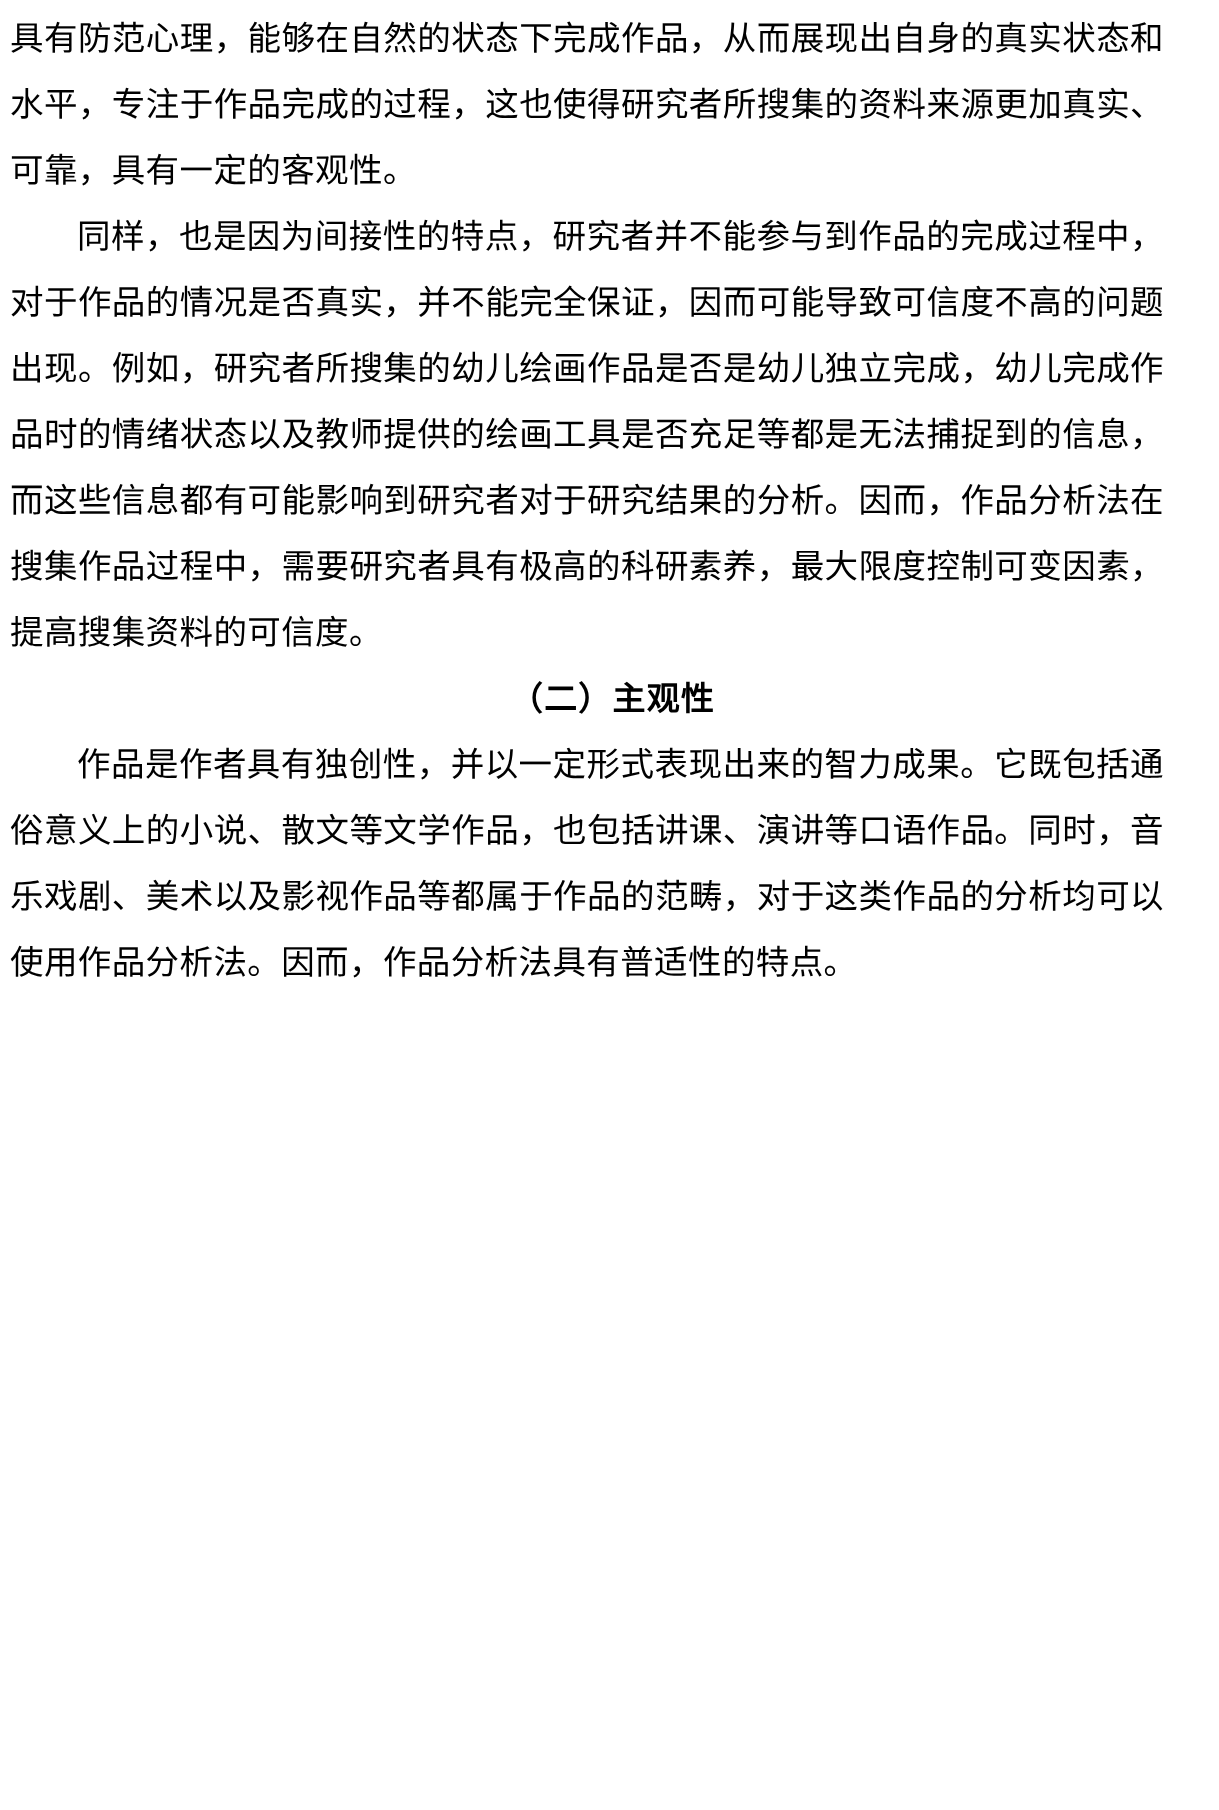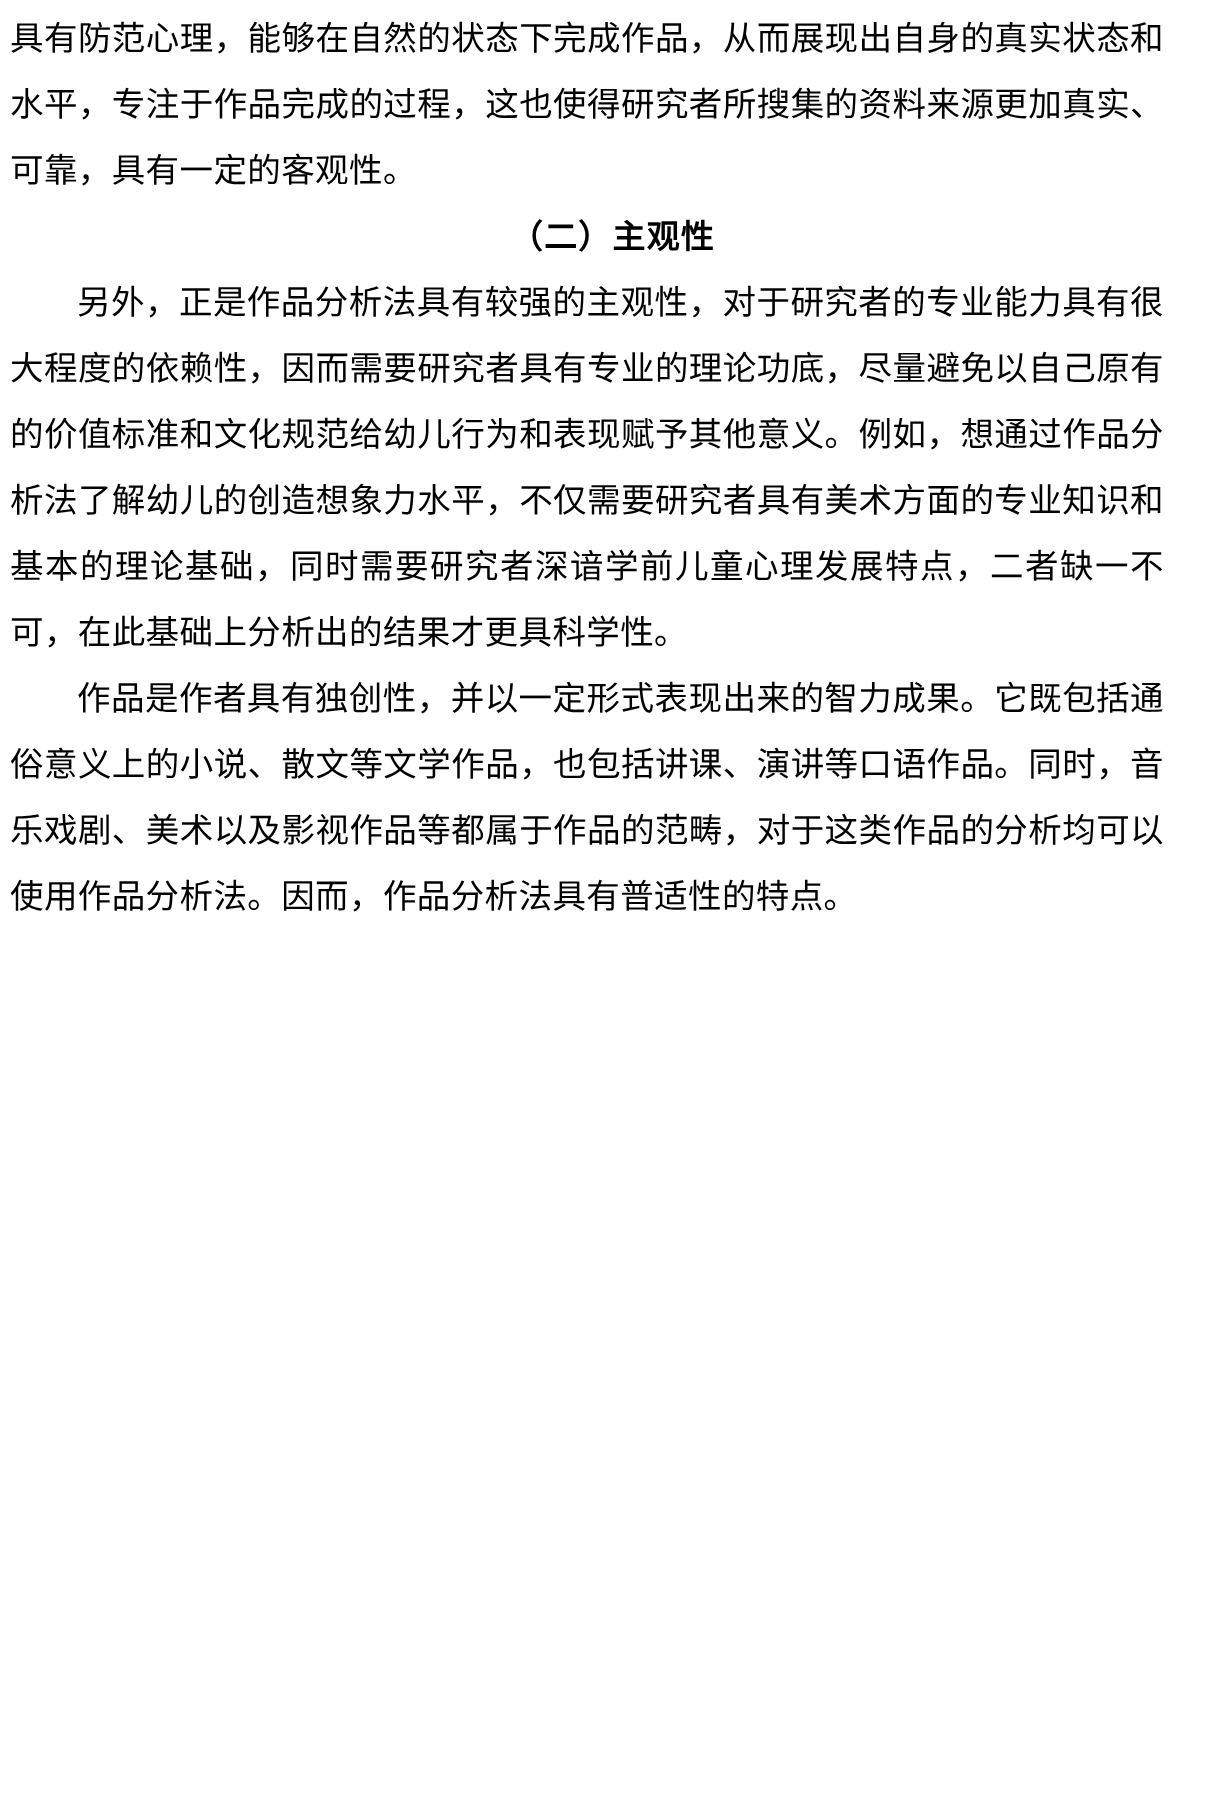--- a/index.html
+++ b/index.html
@@ -56,24 +56,24 @@
   }
 </style>
 </head>
 <body>
 
 <div id="page">
   <div class="doc-body">
 
     <p class="para no-indent">具有防范心理，能够在自然的状态下完成作品，从而展现出自身的真实状态和水平，专注于作品完成的过程，这也使得研究者所搜集的资料来源更加真实、可靠，具有一定的客观性。</p>
 
+    <p class="para">同样，也是因为间接性的特点，研究者并不能参与到作品的完成过程中，对于作品的情况是否真实，并不能完全保证，因而可能导致可信度不高的问题出现。例如，研究者所搜集的幼儿绘画作品是否是幼儿独立完成，幼儿完成作品时的情绪状态以及教师提供的绘画工具是否充足等都是无法捕捉到的信息，而这些信息都有可能影响到研究者对于研究结果的分析。因而，作品分析法在搜集作品过程中，需要研究者具有极高的科研素养，最大限度控制可变因素，提高搜集资料的可信度。</p>
 
     <h3 class="sub-heading">（二）主观性</h3>
 
 
 
-    <p class="para">另外，正是作品分析法具有较强的主观性，对于研究者的专业能力具有很大程度的依赖性，因而需要研究者具有专业的理论功底，尽量避免以自己原有的价值标准和文化规范给幼儿行为和表现赋予其他意义。例如，想通过作品分析法了解幼儿的创造想象力水平，不仅需要研究者具有美术方面的专业知识和基本的理论基础，同时需要研究者深谙学前儿童心理发展特点，二者缺一不可，在此基础上分析出的结果才更具科学性。</p>
 
 
     <p class="para">作品是作者具有独创性，并以一定形式表现出来的智力成果。它既包括通俗意义上的小说、散文等文学作品，也包括讲课、演讲等口语作品。同时，音乐戏剧、美术以及影视作品等都属于作品的范畴，对于这类作品的分析均可以使用作品分析法。因而，作品分析法具有普适性的特点。</p>
 
   </div>
 </div>
 
 </body></html>

